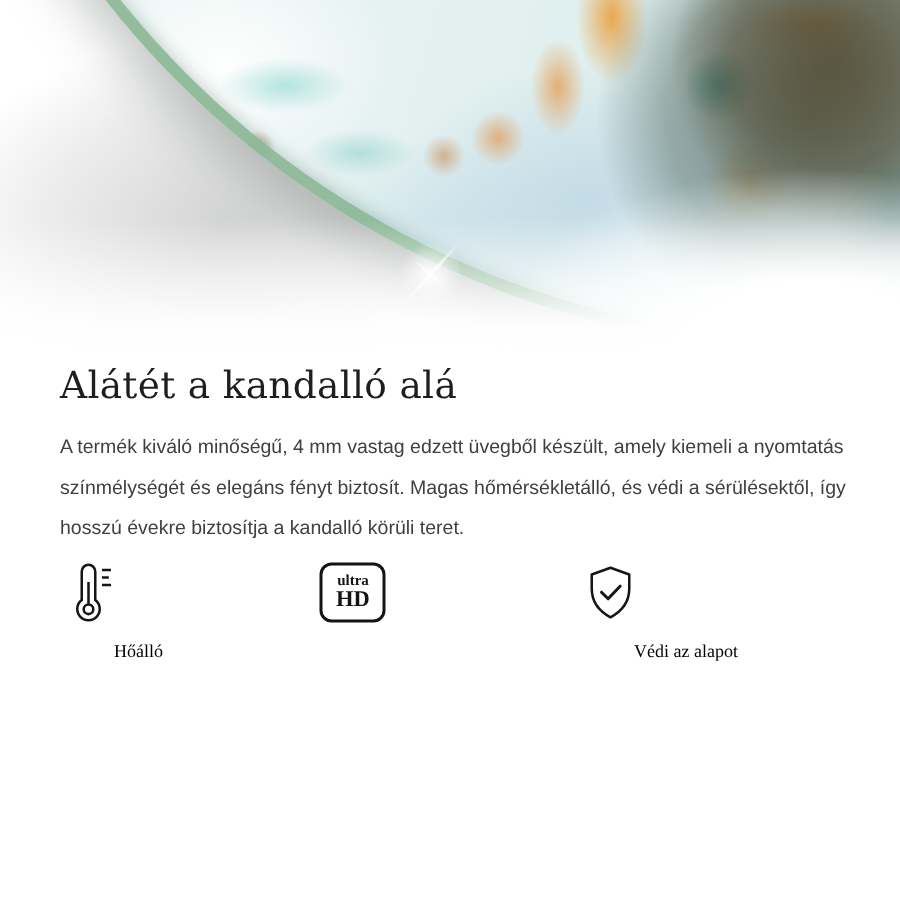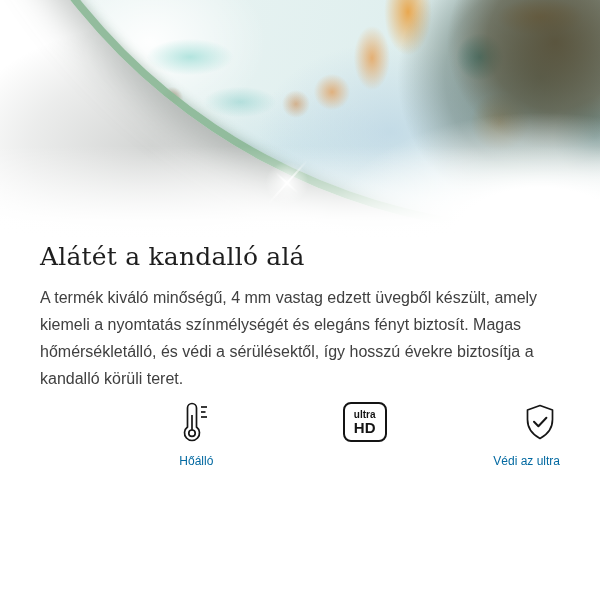--- a/index.html
+++ b/index.html
@@ -45,26 +45,26 @@
     background:linear-gradient(90deg,rgba(255,255,255,0),#fff 50%,rgba(255,255,255,0));
     transform:rotate(-48deg);}
   .sparkle::after{content:"";position:absolute;left:-15px;top:-1px;width:30px;height:2px;
     background:linear-gradient(90deg,rgba(255,255,255,0),#fff 50%,rgba(255,255,255,0));
     transform:rotate(42deg);}
 
   
   .content{padding:0 40px;}
   h1{font-family:"DejaVu Serif","Liberation Serif",serif;font-weight:400;
      font-size:25px;line-height:34px;color:#1e1e1e;margin:2px 0 0;letter-spacing:0.2px;}
-  .desc{font-size:16px;line-height:27px;color:#404040;margin:10px 0 0;width:535px;}
+  .desc{font-size:13px;line-height:27px;color:#404040;margin:10px 0 0;width:535px;}
 
   .features{display:grid;grid-template-columns:1fr 1fr 1fr;margin-top:6px;row-gap:16px;}
-  .feature{display:flex;flex-direction:column;align-items:flex-end;}
+  .feature{display:flex;flex-direction:column;align-items:flex-start;font-family:Liberation Serif, serif;}
   .ficon{height:48px;display:flex;align-items:center;justify-content:center;margin-bottom:8px;}
-  .flabel{font-size:12px;color:#0369a1;white-space:nowrap;}
+  .flabel{font-size:12px;color:#000000;white-space:nowrap;margin-left:36px;}
   .ficon svg{stroke:#161616;fill:none;stroke-width:1.7;}
   .hd-badge{width:44px;height:40px;border:2.5px solid #141414;border-radius:8px;box-sizing:border-box;
     display:flex;flex-direction:column;align-items:center;justify-content:center;color:#141414;}
   .hd-top{font-size:10px;font-weight:700;line-height:11px;}
   .hd-bottom{font-size:15px;font-weight:800;line-height:15px;}
 </style>
 </head>
 <body>
 
 <div class="page">
@@ -110,21 +110,21 @@
         </div>
       </div>
 
       <div class="feature">
         <div class="ficon">
           <svg width="40" height="40" viewBox="0 0 40 40" stroke-linejoin="round" stroke-linecap="round">
             <path d="M20 3.5 L32.5 8 V17.5 C32.5 26.5 27.5 32.5 20 36.5 C12.5 32.5 7.5 26.5 7.5 17.5 V8 Z"></path>
             <path d="M14 19.8 L18.4 24.2 L26.4 15.8" stroke-width="2"></path>
           </svg>
         </div>
-        <div class="flabel">Védi az ultra</div>
+        <div class="flabel">Védi az alapot</div>
       </div>
 
 
 
 
     </div>
   </div>
 </div>
 
 </body></html>

